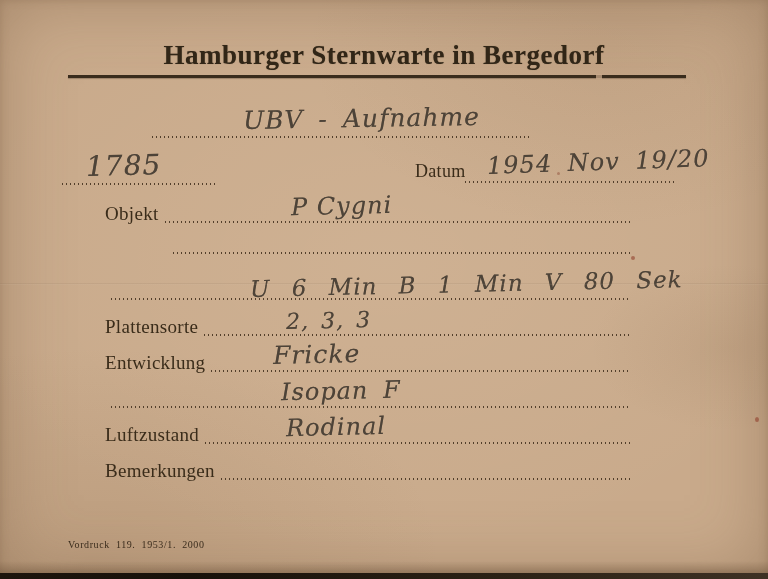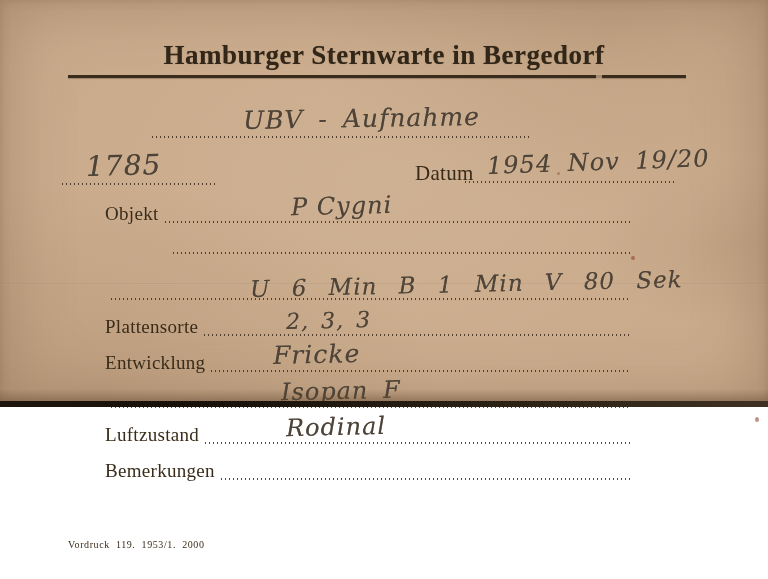--- a/index.html
+++ b/index.html
@@ -1,20 +1,20 @@
 <!DOCTYPE html>
 <html><head>
 <meta charset="utf-8">
 <style>
   * { margin:0; padding:0; box-sizing:border-box; }
   html,body { width:768px; height:579px; overflow:hidden; }
   body { font-family:"Liberation Serif", serif; }
 
   .paper {
-    position:relative; width:768px; height:407px;
+    position:relative; width:768px; height:579px;
     background-color:#c9aa8b;
     background-image:
       radial-gradient(ellipse 420px 260px at 78% 8%,  rgba(120,88,58,0.10), transparent 70%),
       radial-gradient(ellipse 500px 300px at 12% 96%, rgba(115,85,55,0.14), transparent 70%),
       radial-gradient(ellipse 600px 400px at 50% 45%, rgba(255,238,214,0.10), transparent 75%),
       radial-gradient(ellipse 200px 120px at 95% 60%, rgba(110,80,52,0.10), transparent 70%);
     box-shadow: inset 0 0 70px rgba(110,82,55,0.38), inset 0 0 10px rgba(100,72,48,0.25);
   }
 
   
@@ -26,21 +26,21 @@
   }
   .title-rule {
     position:absolute; top:75px; left:68px; width:618px; height:3px;
     background:#392c1c; box-shadow:0 1px 1px rgba(57,44,28,0.3);
   }
   .rule-gap {
     position:absolute; top:74px; left:596px; width:6px; height:5px;
     background:rgba(201,170,139,0.75);
   }
 
-  .plabel { position:absolute; font-size:21px; color:#3a2c1a; letter-spacing:0.3px; }
+  .plabel { position:absolute; font-size:18px; color:#3a2c1a; letter-spacing:0.3px; }
 
   .leader {
     position:absolute; height:2px;
     background-image:repeating-linear-gradient(90deg, rgba(62,44,26,0.85) 0 1.4px, transparent 1.4px 4px);
   }
 
   
   .frow { position:absolute; left:105px; width:525px; height:26px; display:flex; align-items:flex-end; }
   .frow .flabel { font-size:19px; color:#3a2c1a; letter-spacing:0.3px; line-height:22px; white-space:nowrap; }
   .frow .fline {

